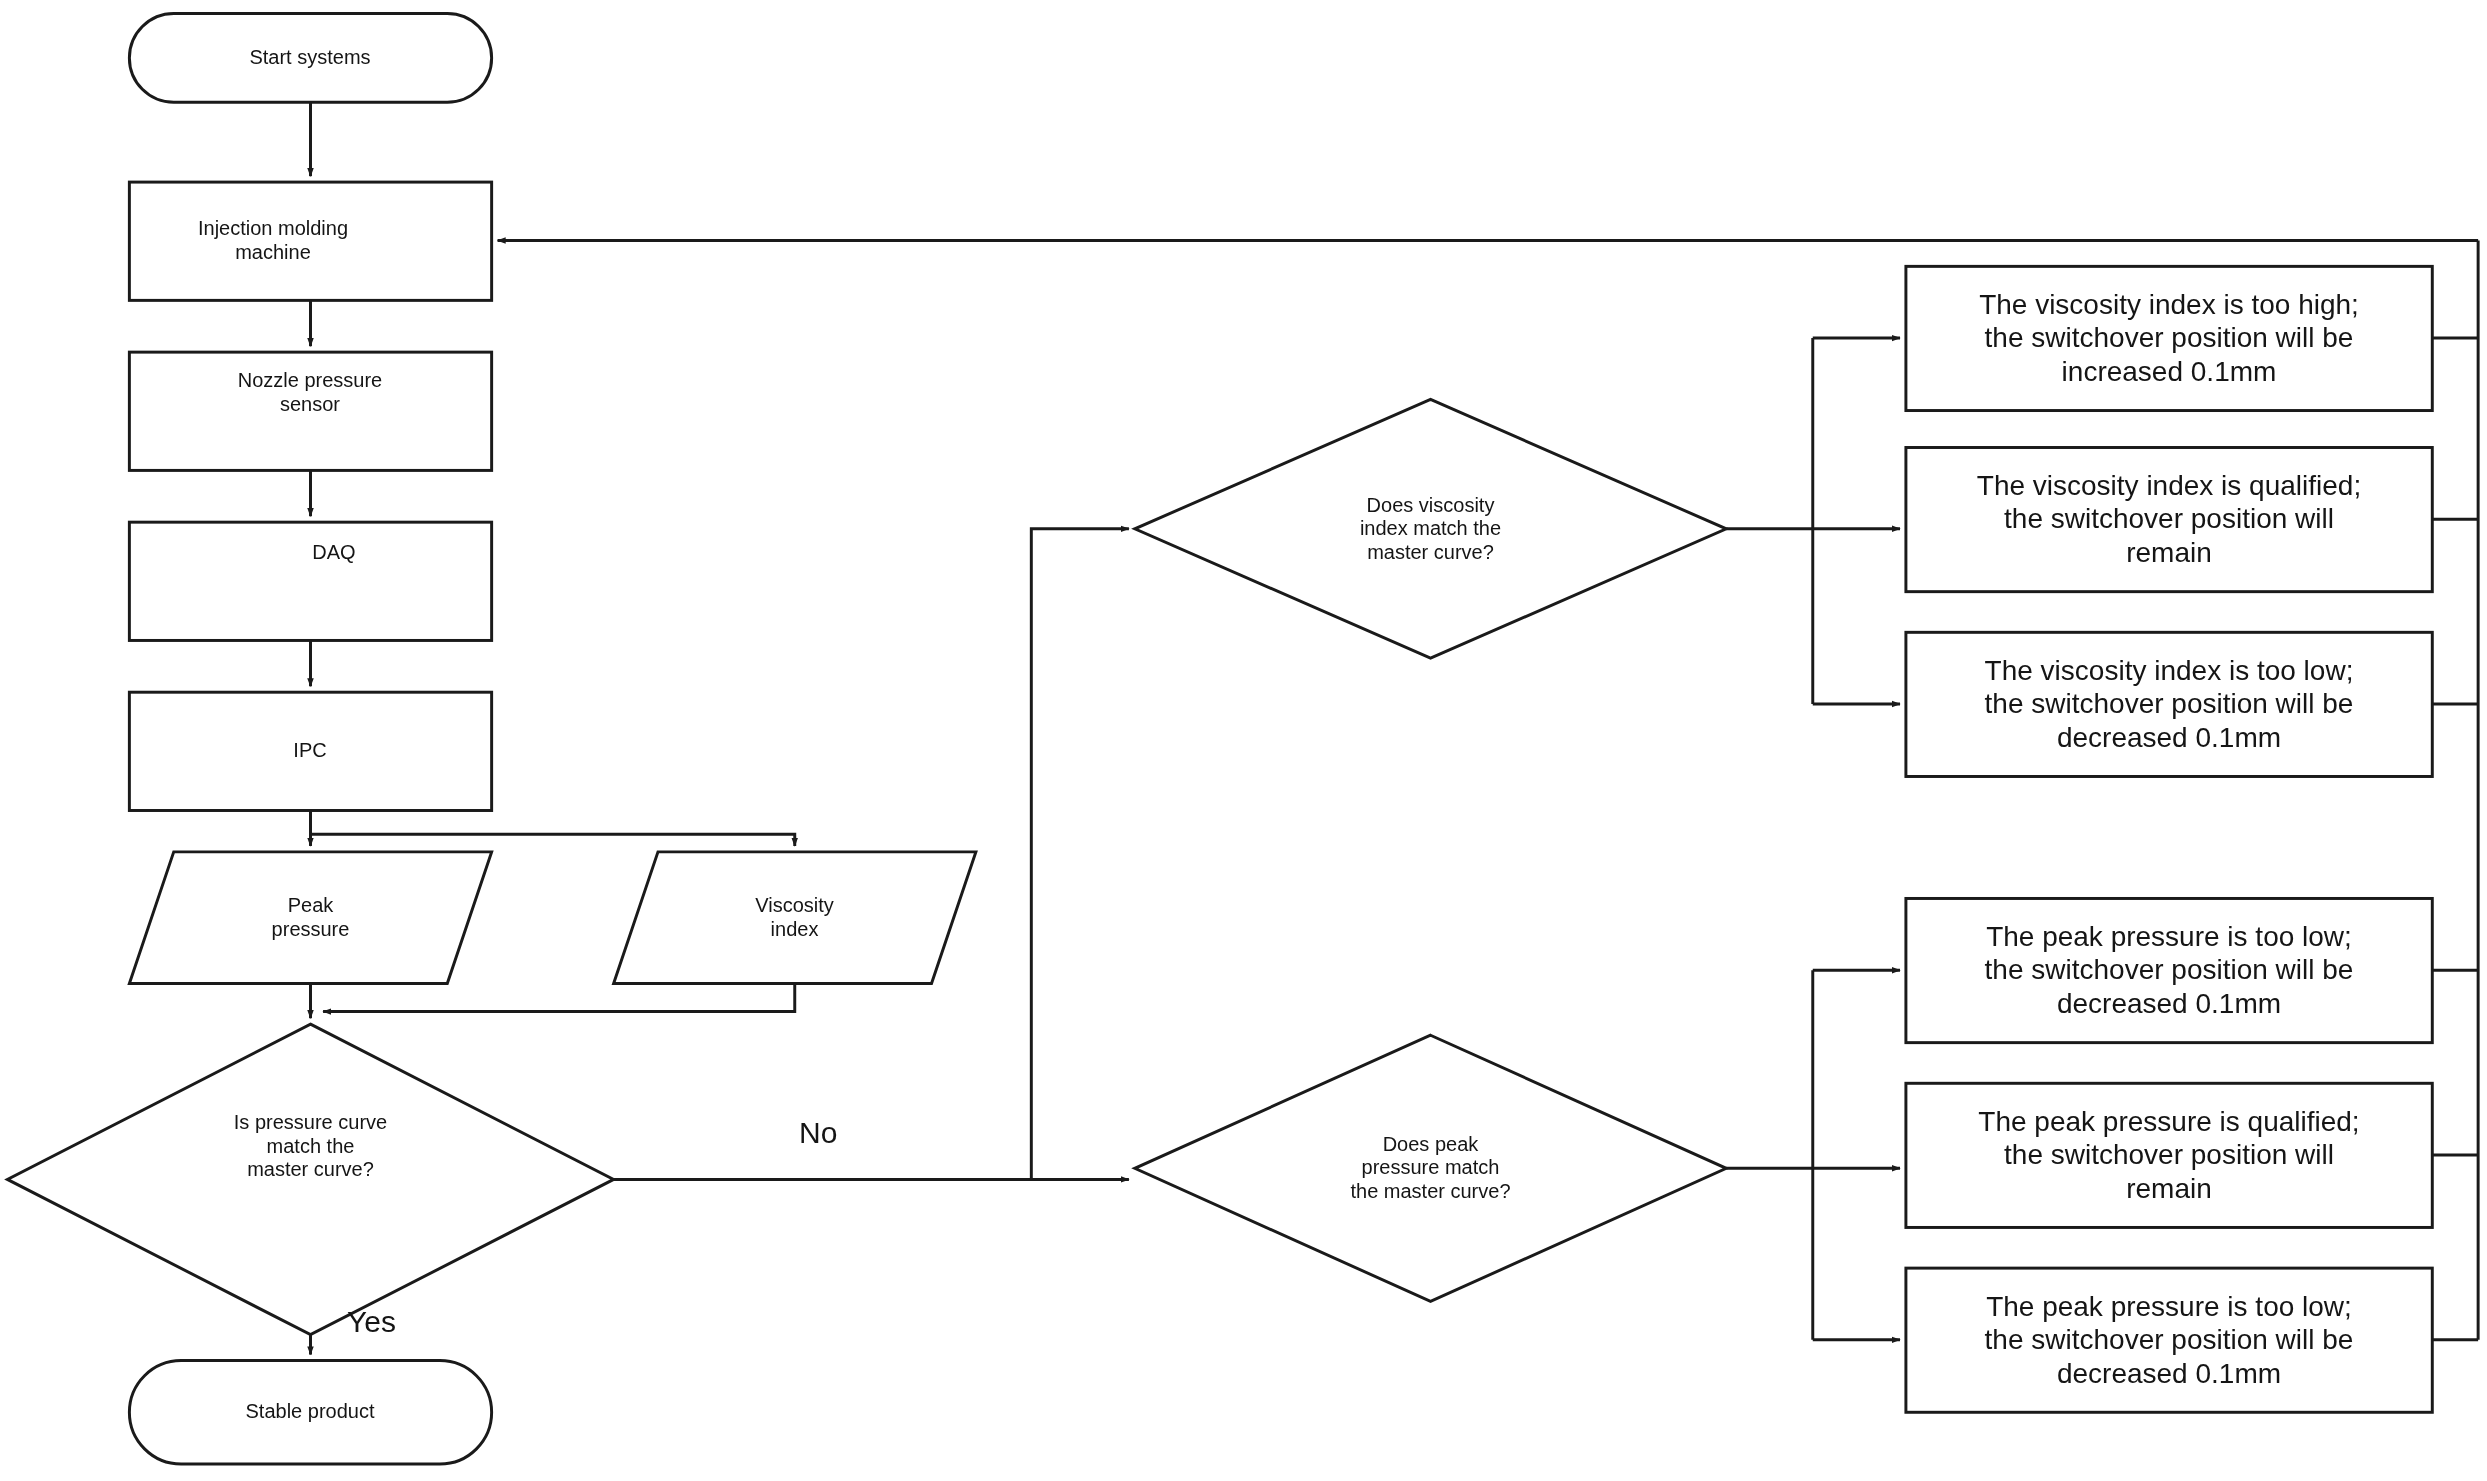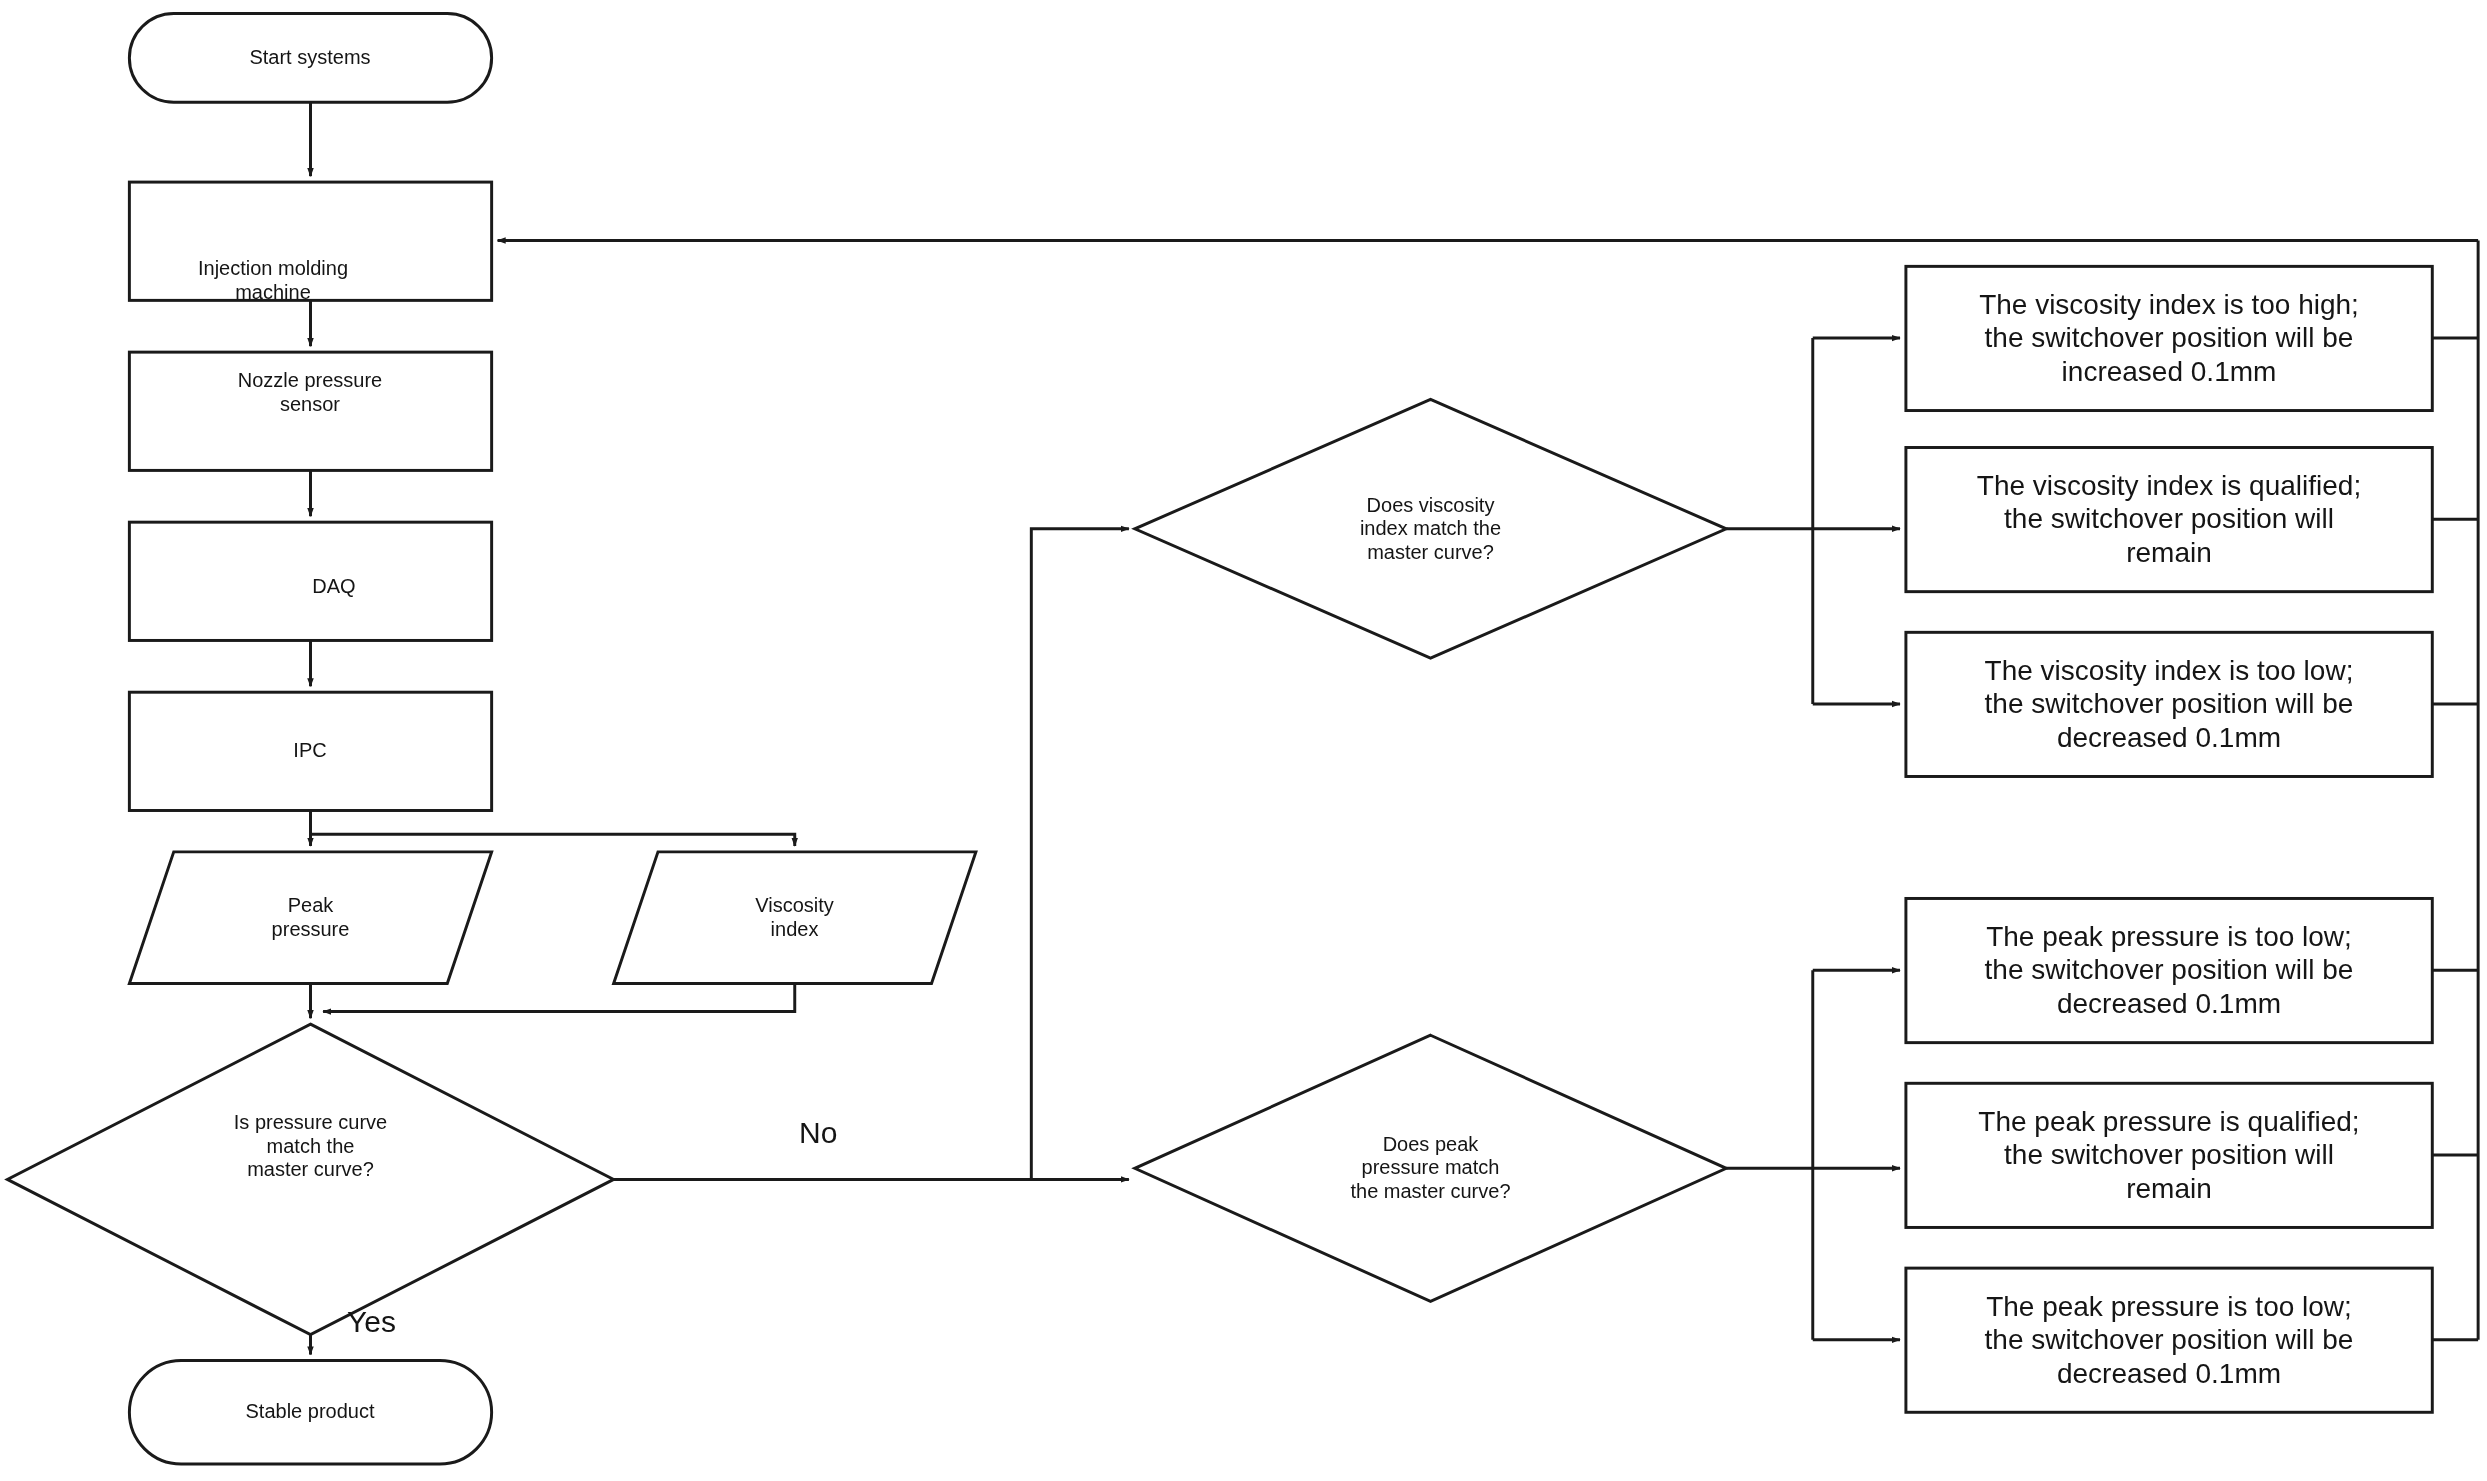--- a/index.html
+++ b/index.html
@@ -113,27 +113,27 @@
       <path d="M3290,1312 L3352,1312"></path>
       <path d="M3290,1562 L3352,1562"></path>
       <path d="M3290,1812 L3352,1812"></path>
       <path d="M3352,1812 L3352,325"></path>
       <path d="M3352,325 L673,325" marker-end="url(#ah)"></path>
     </g>
   </svg>
 
   <div class="nodelabel t-lg" style="left:129px;top:13.3px;width:362px;height:89px;">Start systems</div>
 
-  <div class="nodelabel t-lg" style="left:129px;top:182px;width:288px;height:118px;margin-top:40px;">Injection molding
+  <div class="nodelabel t-lg" style="left:129px;top:182px;width:288px;height:118px;">Injection molding
 machine</div>
 
   <div class="nodelabel t-lg" style="left:129px;top:352px;width:362px;height:82px;">Nozzle pressure
 sensor</div>
 
-  <div class="nodelabel t-lg" style="left:129px;top:528px;width:410px;height:118px;">DAQ</div>
+  <div class="nodelabel t-lg" style="left:129px;top:494px;width:410px;height:118px;">DAQ</div>
 
   <div class="nodelabel t-lg" style="left:129px;top:692px;width:362px;height:118px;">IPC</div>
 
   <div class="nodelabel t-lg" style="left:144px;top:852px;width:333px;height:132px;">Peak
 pressure</div>
 
   <div class="nodelabel t-lg" style="left:628px;top:852px;width:333px;height:132px;">Viscosity
 index</div>
 
   <div class="nodelabel t-lg" style="left:133px;top:1091px;width:355px;height:111px;">Is pressure curve

